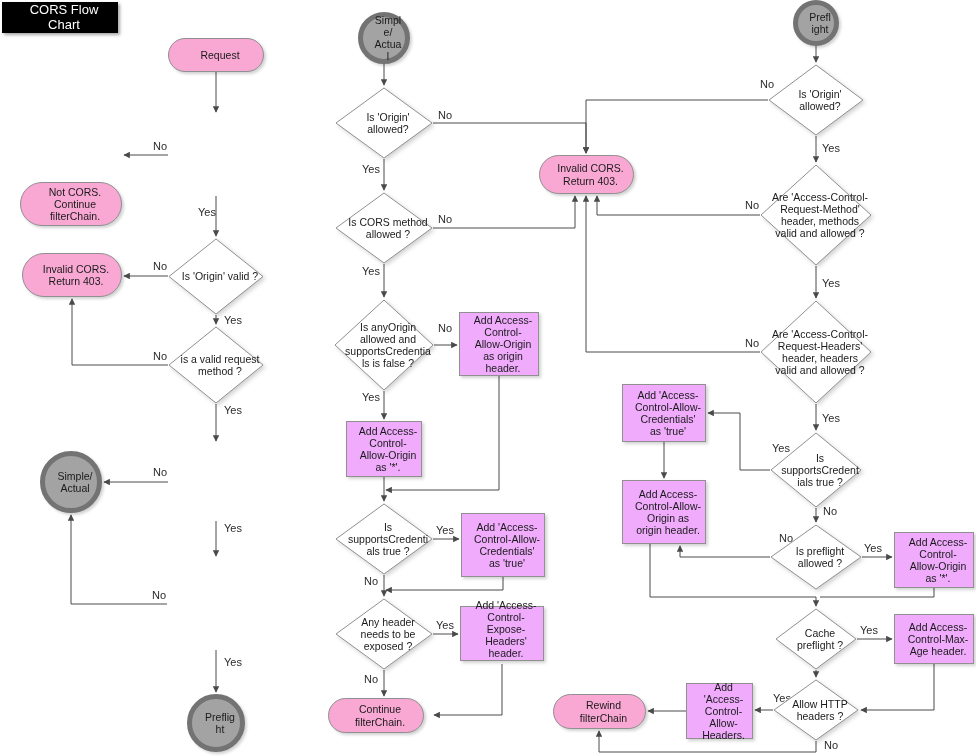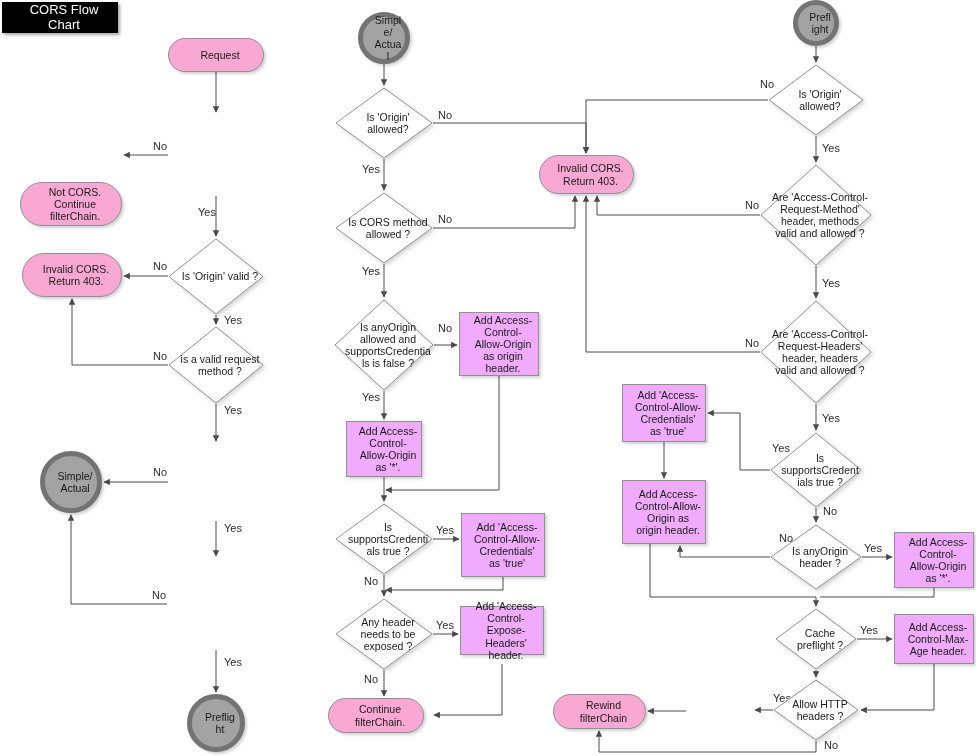--- a/index.html
+++ b/index.html
@@ -199,21 +199,21 @@
       </div>
       <div class="node rect" style="left: 461px; top: 513px; width: 84px; height: 64px;">
         <span class="node-label">Add 'Access-Control-Allow-Credentials' as 'true'</span>
       </div>
       <div class="node diamond" style="left: 335px; top: 598px; width: 98px; height: 72px;">
         <svg width="98" height="72" class="diamond-svg">
           <polygon points="49,1 97,36 49,71 1,36"></polygon>
         </svg>
         <span class="node-label">Any header needs to be exposed ?</span>
       </div>
-      <div class="node rect" style="left: 460px; top: 606px; width: 84px; height: 49px;">
+      <div class="node rect" style="left: 460px; top: 606px; width: 84px; height: 55px; align-items: flex-end;">
         <span class="node-label">Add 'Access-Control-Expose-Headers' header.</span>
       </div>
       <div class="node stadium" style="left: 328px; top: 698px; width: 96px; height: 35px;">
         <span class="node-label">Continue filterChain.</span>
       </div>
       <div class="node circle" style="left: 793px; top: 0px; width: 46px; height: 46px;">
         <span class="node-label">Preflight</span>
       </div>
       <div class="node diamond" style="left: 768px; top: 64px; width: 96px; height: 72px;">
         <svg width="96" height="72" class="diamond-svg">
@@ -242,37 +242,40 @@
       <div class="node rect" style="left: 622px; top: 384px; width: 84px; height: 58px;">
         <span class="node-label">Add 'Access-Control-Allow-Credentials' as 'true'</span>
       </div>
       <div class="node rect" style="left: 622px; top: 480px; width: 84px; height: 64px;">
         <span class="node-label">Add Access-Control-Allow-Origin as origin header.</span>
       </div>
       <div class="node diamond" style="left: 770px; top: 524px; width: 92px; height: 66px;">
         <svg width="92" height="66" class="diamond-svg">
           <polygon points="46,1 91,33 46,65 1,33"></polygon>
         </svg>
-        <span class="node-label">Is anyOrigin header ?</span>
+        <span class="node-label">Is preflight allowed ?</span>
       </div>
       <div class="node rect" style="left: 894px; top: 532px; width: 80px; height: 56px;">
         <span class="node-label">Add Access-Control-Allow-Origin as '*'.</span>
       </div>
       <div class="node diamond" style="left: 775px; top: 608px; width: 82px; height: 62px;">
         <svg width="82" height="62" class="diamond-svg">
           <polygon points="41,1 81,31 41,61 1,31"></polygon>
         </svg>
         <span class="node-label">Cache preflight ?</span>
       </div>
       <div class="node rect" style="left: 894px; top: 614px; width: 80px; height: 50px;">
         <span class="node-label">Add Access-Control-Max-Age header.</span>
       </div>
       <div class="node diamond" style="left: 773px; top: 679px; width: 86px; height: 62px;">
         <svg width="86" height="62" class="diamond-svg">
           <polygon points="43,1 85,31 43,61 1,31"></polygon>
         </svg>
         <span class="node-label">Allow HTTP headers ?</span>
+      </div>
+      <div class="node rect" style="left: 686px; top: 683px; width: 67px; height: 56px;">
+        <span class="node-label">Add 'Access-Control-Allow-Headers.</span>
       </div>
       <div class="node stadium" style="left: 553px; top: 694px; width: 93px; height: 35px;">
         <span class="node-label">Rewind filterChain</span>
       </div>
     </div>
 </div>
 
 </body></html>

